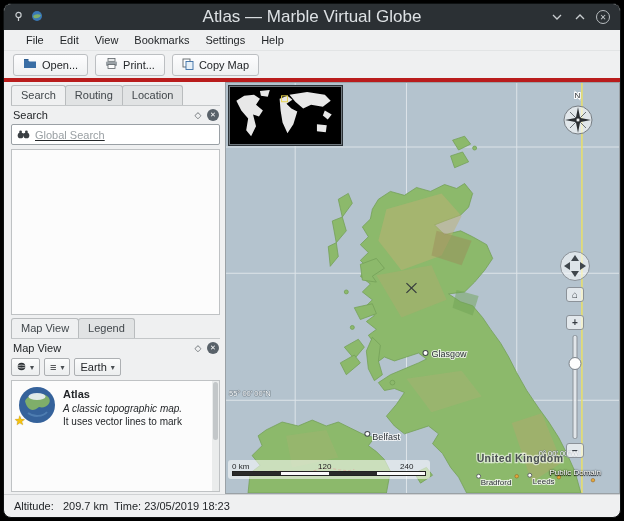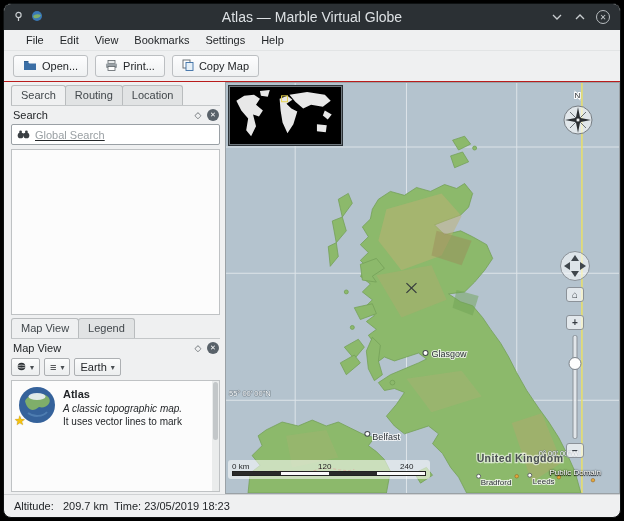--- a/index.html
+++ b/index.html
@@ -6,29 +6,29 @@
   *{box-sizing:border-box;}
   .window{
     position:absolute;left:3px;top:3px;width:618px;height:515px;
     background:#eff0f1;border:1px solid #0e1112;border-radius:8px;overflow:hidden;
     display:flex;flex-direction:column;
     font-family:"Liberation Sans",sans-serif;font-size:11px;color:#232629;
   }
   
   .titlebar{flex:0 0 26px;background:#2b3034;display:flex;align-items:center;color:#dde1e4;}
   .tb-left{width:92px;display:flex;align-items:center;gap:7px;padding-left:9px;}
-  .tb-title{flex:1;text-align:center;font-size:14px;}
+  .tb-title{flex:1;text-align:center;font-size:17px;}
   .tb-controls{width:92px;display:flex;align-items:center;justify-content:flex-end;gap:9px;padding-right:10px;}
   .tb-ctl{width:14px;height:14px;display:flex;align-items:center;justify-content:center;color:#c9cdd0;}
   .tb-close{border:1px solid #b9bdc0;border-radius:50%;font-size:8px;}
   
   .menubar{flex:0 0 21px;display:flex;align-items:center;padding-left:14px;border-bottom:1px solid #e2e4e5;}
   .menu-item{padding:2px 8px;border-radius:2px;}
   
-  .toolbar{flex:0 0 31px;display:flex;align-items:center;gap:7px;padding-left:9px;border-bottom:1px solid #b91c1c;}
+  .toolbar{flex:0 0 31px;display:flex;align-items:center;gap:7px;padding-left:9px;border-bottom:4px solid #b91c1c;}
   .tool-btn{display:flex;align-items:center;gap:5px;height:22px;padding:0 9px;border:1px solid #bcbfc2;border-radius:3px;background:linear-gradient(#fdfdfe,#eff1f2);}
   
   .content{flex:1;display:flex;min-height:0;}
   .sidebar{flex:0 0 220px;display:flex;flex-direction:column;padding:2px 4px 2px 7px;}
   .tabbar{display:flex;align-items:flex-end;height:21px;}
   .tab{padding:3px 9px 4px;border:1px solid #b9bcbe;border-bottom:none;border-radius:3px 3px 0 0;background:#e1e3e4;color:#41474b;margin-right:-1px;position:relative;}
   .tab.active{background:#eff0f1;z-index:2;}
   .panel-header{display:flex;align-items:center;height:18px;padding:1px 1px 1px 2px;border-top:1px solid #c3c6c8;}
   .panel-header .title{flex:1;}
   .ph-btn{width:14px;height:13px;display:flex;align-items:center;justify-content:center;font-size:9px;color:#5a6065;}

